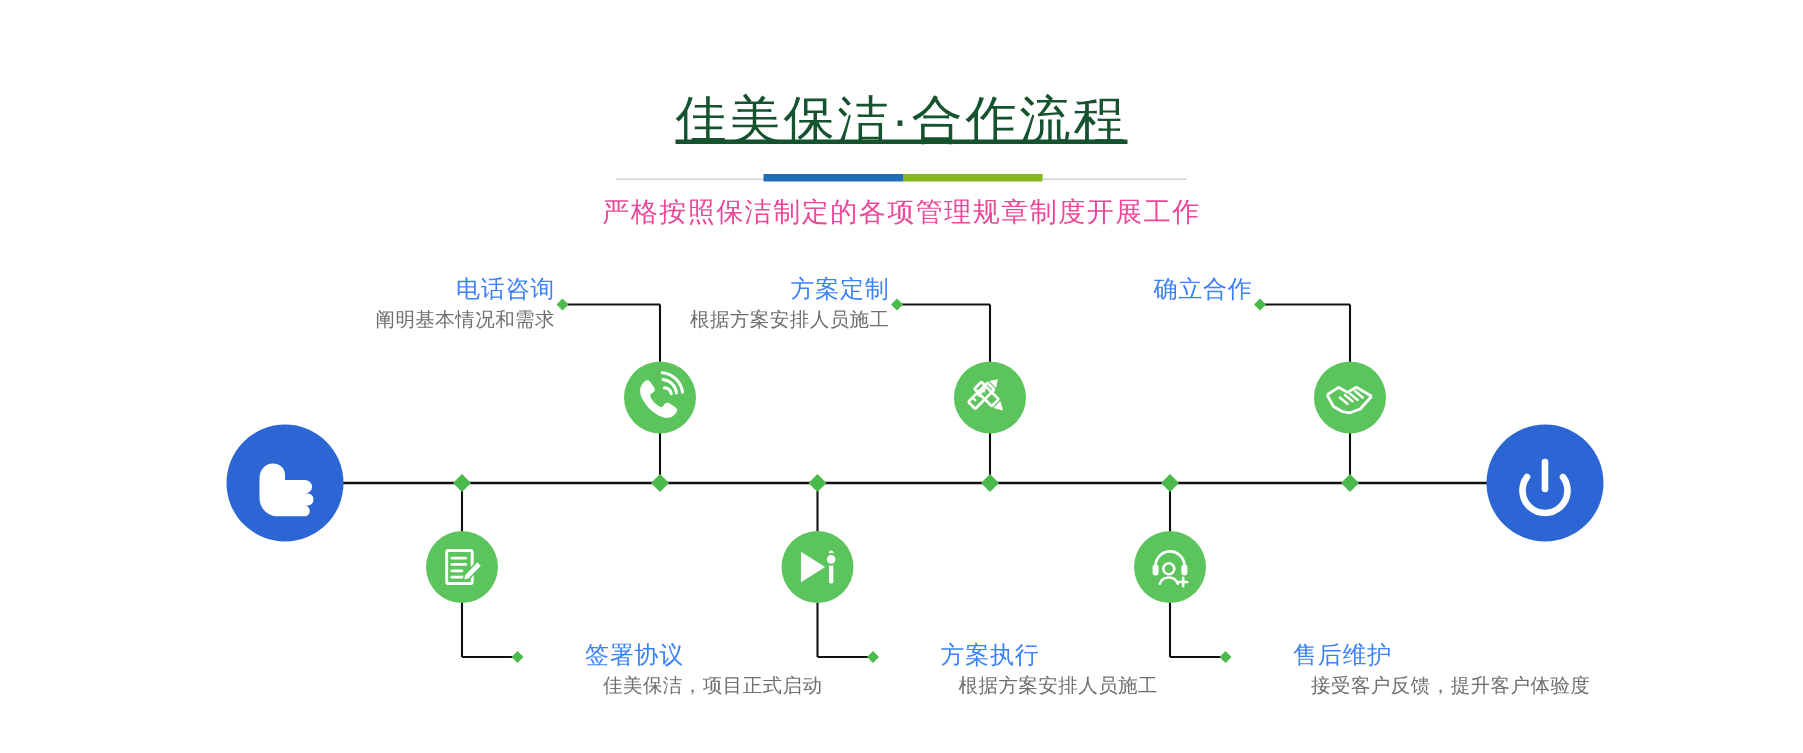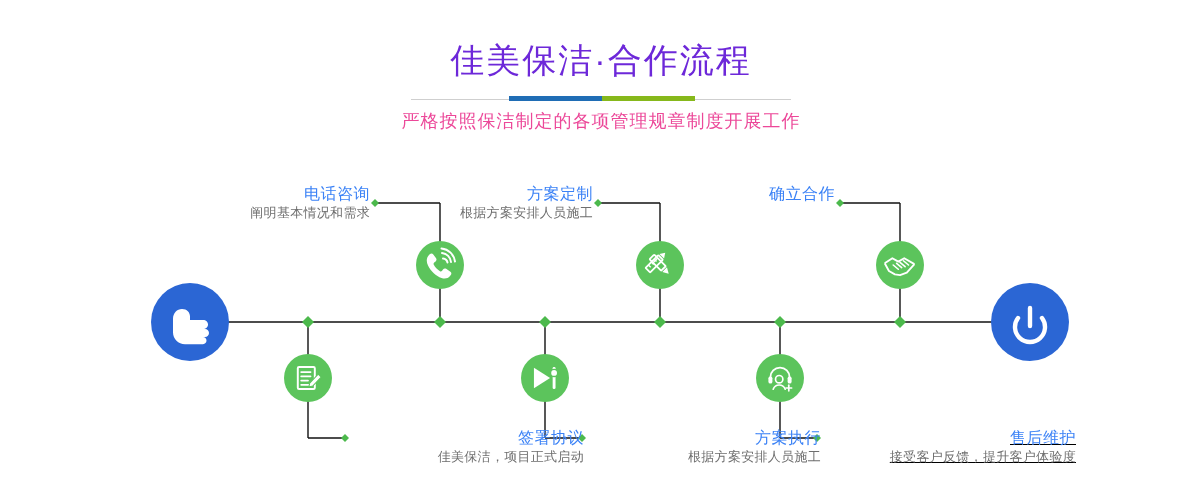--- a/index.html
+++ b/index.html
@@ -8,22 +8,22 @@
     background:#ffffff;
     font-family:"Liberation Sans","DejaVu Sans",sans-serif;
     overflow:hidden;
     position:relative;
   }
   #page{position:relative;width:1202px;height:502px;}
 
   
   .header{position:absolute;left:0;top:0;width:1202px;text-align:center;}
   .title{
-    font-size:34px;line-height:40px;color:#6d28d9;letter-spacing:2px;
-    margin-top:40px;font-weight:400;
+    font-size:34px;line-height:40px;color:#14532d;letter-spacing:2px;
+    margin-top:60px;font-weight:400;text-decoration:underline;
   }
   .divider{
     position:relative;width:380px;height:6px;margin:16px auto 0 auto;
   }
   .divider .hair{
     position:absolute;left:0;top:2.5px;width:380px;height:1px;background:#cfcfcf;
   }
   .divider .seg-blue{
     position:absolute;left:98px;top:0;width:93px;height:5px;background:#1f6db5;
   }
@@ -42,21 +42,21 @@
     position:absolute;white-space:nowrap;
   }
   .node-label .lab-title{
     font-size:16px;color:#3b82f6;line-height:20px;letter-spacing:.5px;
   }
   .node-label .lab-desc{
     font-size:13px;color:#6e6e6e;line-height:18px;letter-spacing:.3px;
   }
   .top-label{text-align:right;}
   .top-label .lab-title{padding-right:0;}
-  .bot-label{text-align:right;}
+  .bot-label{text-align:left;margin-left:36px;}
   .bot-label .lab-desc{padding-left:12px;}
 </style>
 </head>
 <body>
 
 <div id="page">
 
   <div class="header">
     <div class="title">佳美保洁·合作流程</div>
     <div class="divider">
@@ -258,19 +258,19 @@
     <div class="node-label bot-label" style="left:354px;top:278px;width:230px;">
       <div class="lab-title">签署协议</div>
       <div class="lab-desc">佳美保洁，项目正式启动</div>
     </div>
 
     <div class="node-label bot-label" style="left:591px;top:278px;width:230px;">
       <div class="lab-title">方案执行</div>
       <div class="lab-desc">根据方案安排人员施工</div>
     </div>
 
-    <div class="node-label bot-label" style="left:826px;top:278px;width:250px;text-decoration:underline;">
+    <div class="node-label bot-label" style="left:826px;top:278px;width:250px;">
       <div class="lab-title">售后维护</div>
       <div class="lab-desc">接受客户反馈，提升客户体验度</div>
     </div>
 
   </div>
 </div>
 
 </body></html>

